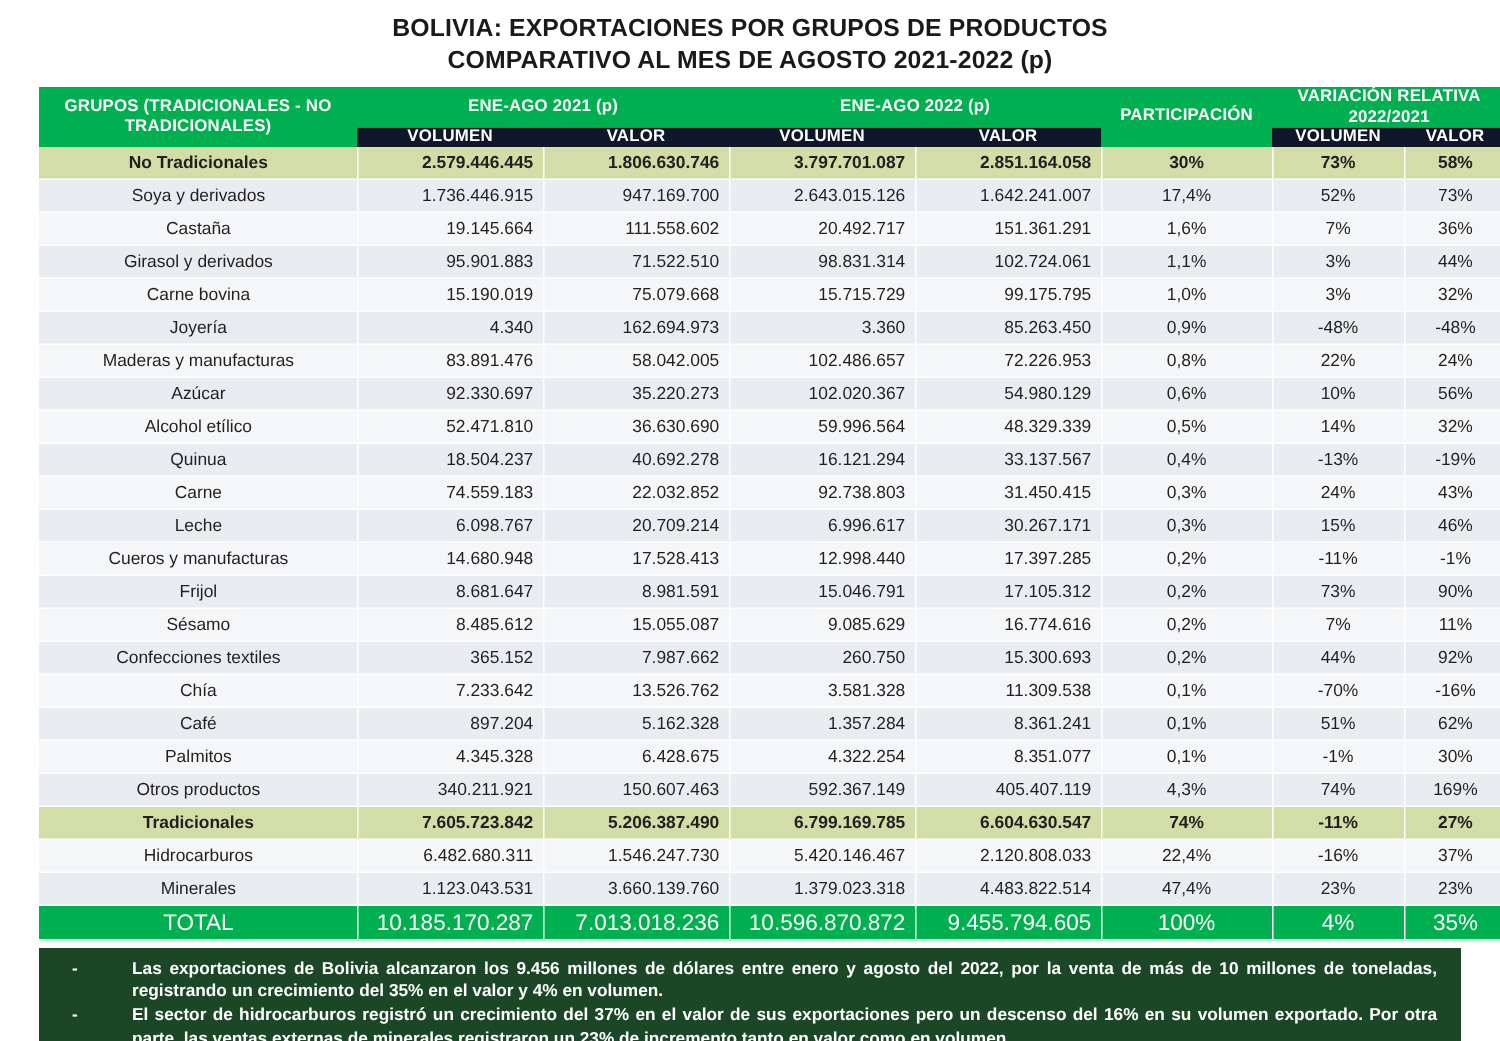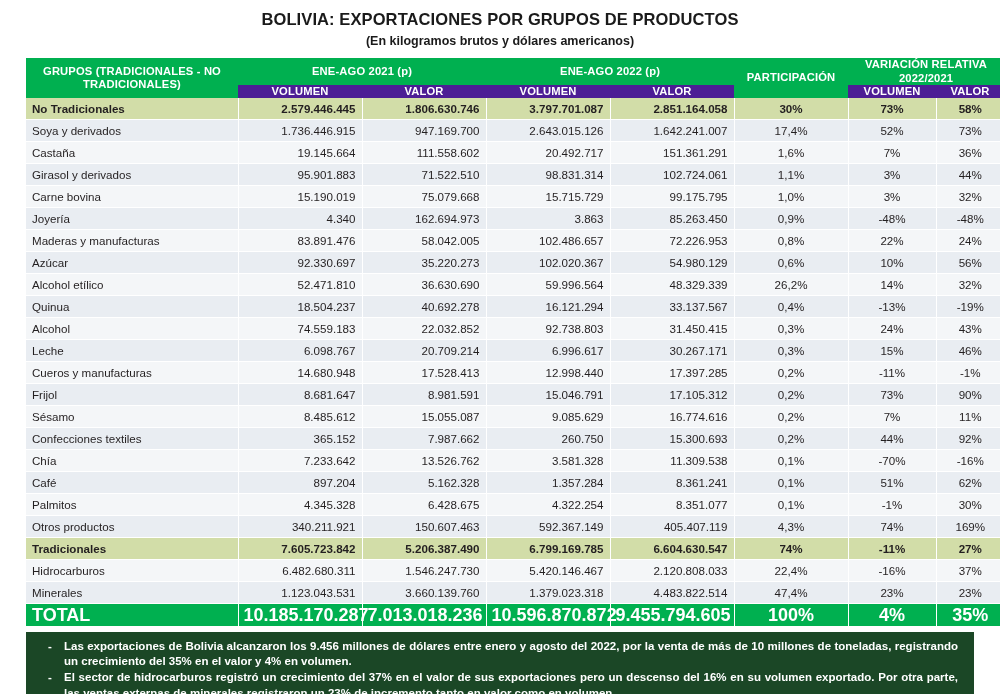--- a/index.html
+++ b/index.html
@@ -68,21 +68,21 @@
     line-height: 13.5px;
     border-left: 1.5px solid #ffffff;
     border-right: 1.5px solid #ffffff;
     border-bottom: 1.5px solid #ffffff;
     padding: 3px 2px;
     letter-spacing: 0.15px;
   }
   .hd.first { border-left: 0; text-align: center; }
   .hd.last  { border-right: 0; }
   .hd-sub {
-    background: #4c1d95;
+    background: #0f172a;
     color: #ffffff;
     font-size: 11.2px;
     font-weight: bold;
     text-align: center;
     vertical-align: middle;
     line-height: 13px;
     border-left: 1.5px solid #ffffff;
     border-right: 1.5px solid #ffffff;
     padding: 2px 2px 3px 2px;
     letter-spacing: 0.15px;
@@ -93,39 +93,39 @@
   tr.row td {
     font-size: 11.6px;
     line-height: 13px;
     height: 18px;
     padding: 1.5px 5px 1.5px 5px;
     border-bottom: 1.2px solid #ffffff;
     background: #e9edf2;
     color: #231f20;
     vertical-align: middle;
   }
-  tr.row td.name { text-align: left; padding-left: 6px; }
+  tr.row td.name { text-align: center; padding-left: 6px; }
   tr.row td.num  { text-align: right; padding-right: 6px; }
   tr.row td.pct  { text-align: center; }
   tr.row td.sep-l { border-left: 1.4px solid #ffffff; }
 
   tr.row.alt td { background: #f4f6f8; }
 
   
   tr.group td {
     background: #d2dda8 !important;
     font-weight: bold;
     color: #231f20;
   }
   
   tr.total td {
     background: #00b050 !important;
     color: #ffffff;
-    font-weight: bold;
-    font-size: 18px;
+    font-weight: normal;
+    font-size: 15px;
     height: 19px;
   }
   .neg { color: #ff2a2a; }
 
   
   .notes {
     margin: 5px 26px 0 26px;
     width: 948px;
     background: #1b4726;
     color: #ffffff;
@@ -141,30 +141,31 @@
   }
   .note-dash {
     width: 22px;
     flex: 0 0 22px;
     padding-left: 6px;
     box-sizing: border-box;
   }
   .note-text {
     flex: 1 1 auto;
     text-align: justify;
+    margin-left: 24px;
   }
 </style>
 </head>
 <body>
 
 <div class="page">
 
   <div class="titles">
     <div class="title-line">BOLIVIA:  EXPORTACIONES POR GRUPOS DE PRODUCTOS</div>
-    <div class="subtitle-line">(En kilogramos brutos y dólares americanos)</div>
+    <div class="title-line">COMPARATIVO AL MES DE AGOSTO 2021-2022 (p)</div>
   </div>
 
   <div class="table-wrap">
     <table class="main">
       <colgroup>
         <col style="width:212px">
         <col style="width:124px">
         <col style="width:124px">
         <col style="width:124px">
         <col style="width:124px">
@@ -237,21 +238,21 @@
             <td class="num sep-l">15.715.729</td>
             <td class="num sep-l">99.175.795</td>
             <td class="pct sep-l">1,0%</td>
             <td class="pct sep-l">3%</td>
             <td class="pct sep-l">32%</td>
           </tr>
           <tr class="row">
             <td class="name">Joyería</td>
             <td class="num sep-l">4.340</td>
             <td class="num sep-l">162.694.973</td>
-            <td class="num sep-l">3.863</td>
+            <td class="num sep-l">3.360</td>
             <td class="num sep-l">85.263.450</td>
             <td class="pct sep-l">0,9%</td>
             <td class="pct sep-l neg">-48%</td>
             <td class="pct sep-l neg">-48%</td>
           </tr>
           <tr class="row alt">
             <td class="name">Maderas y manufacturas</td>
             <td class="num sep-l">83.891.476</td>
             <td class="num sep-l">58.042.005</td>
             <td class="num sep-l">102.486.657</td>
@@ -269,36 +270,36 @@
             <td class="pct sep-l">0,6%</td>
             <td class="pct sep-l">10%</td>
             <td class="pct sep-l">56%</td>
           </tr>
           <tr class="row alt">
             <td class="name">Alcohol etílico</td>
             <td class="num sep-l">52.471.810</td>
             <td class="num sep-l">36.630.690</td>
             <td class="num sep-l">59.996.564</td>
             <td class="num sep-l">48.329.339</td>
-            <td class="pct sep-l">26,2%</td>
+            <td class="pct sep-l">0,5%</td>
             <td class="pct sep-l">14%</td>
             <td class="pct sep-l">32%</td>
           </tr>
           <tr class="row">
             <td class="name">Quinua</td>
             <td class="num sep-l">18.504.237</td>
             <td class="num sep-l">40.692.278</td>
             <td class="num sep-l">16.121.294</td>
             <td class="num sep-l">33.137.567</td>
             <td class="pct sep-l">0,4%</td>
             <td class="pct sep-l neg">-13%</td>
             <td class="pct sep-l neg">-19%</td>
           </tr>
           <tr class="row alt">
-            <td class="name">Alcohol</td>
+            <td class="name">Carne</td>
             <td class="num sep-l">74.559.183</td>
             <td class="num sep-l">22.032.852</td>
             <td class="num sep-l">92.738.803</td>
             <td class="num sep-l">31.450.415</td>
             <td class="pct sep-l">0,3%</td>
             <td class="pct sep-l">24%</td>
             <td class="pct sep-l">43%</td>
           </tr>
           <tr class="row">
             <td class="name">Leche</td>

